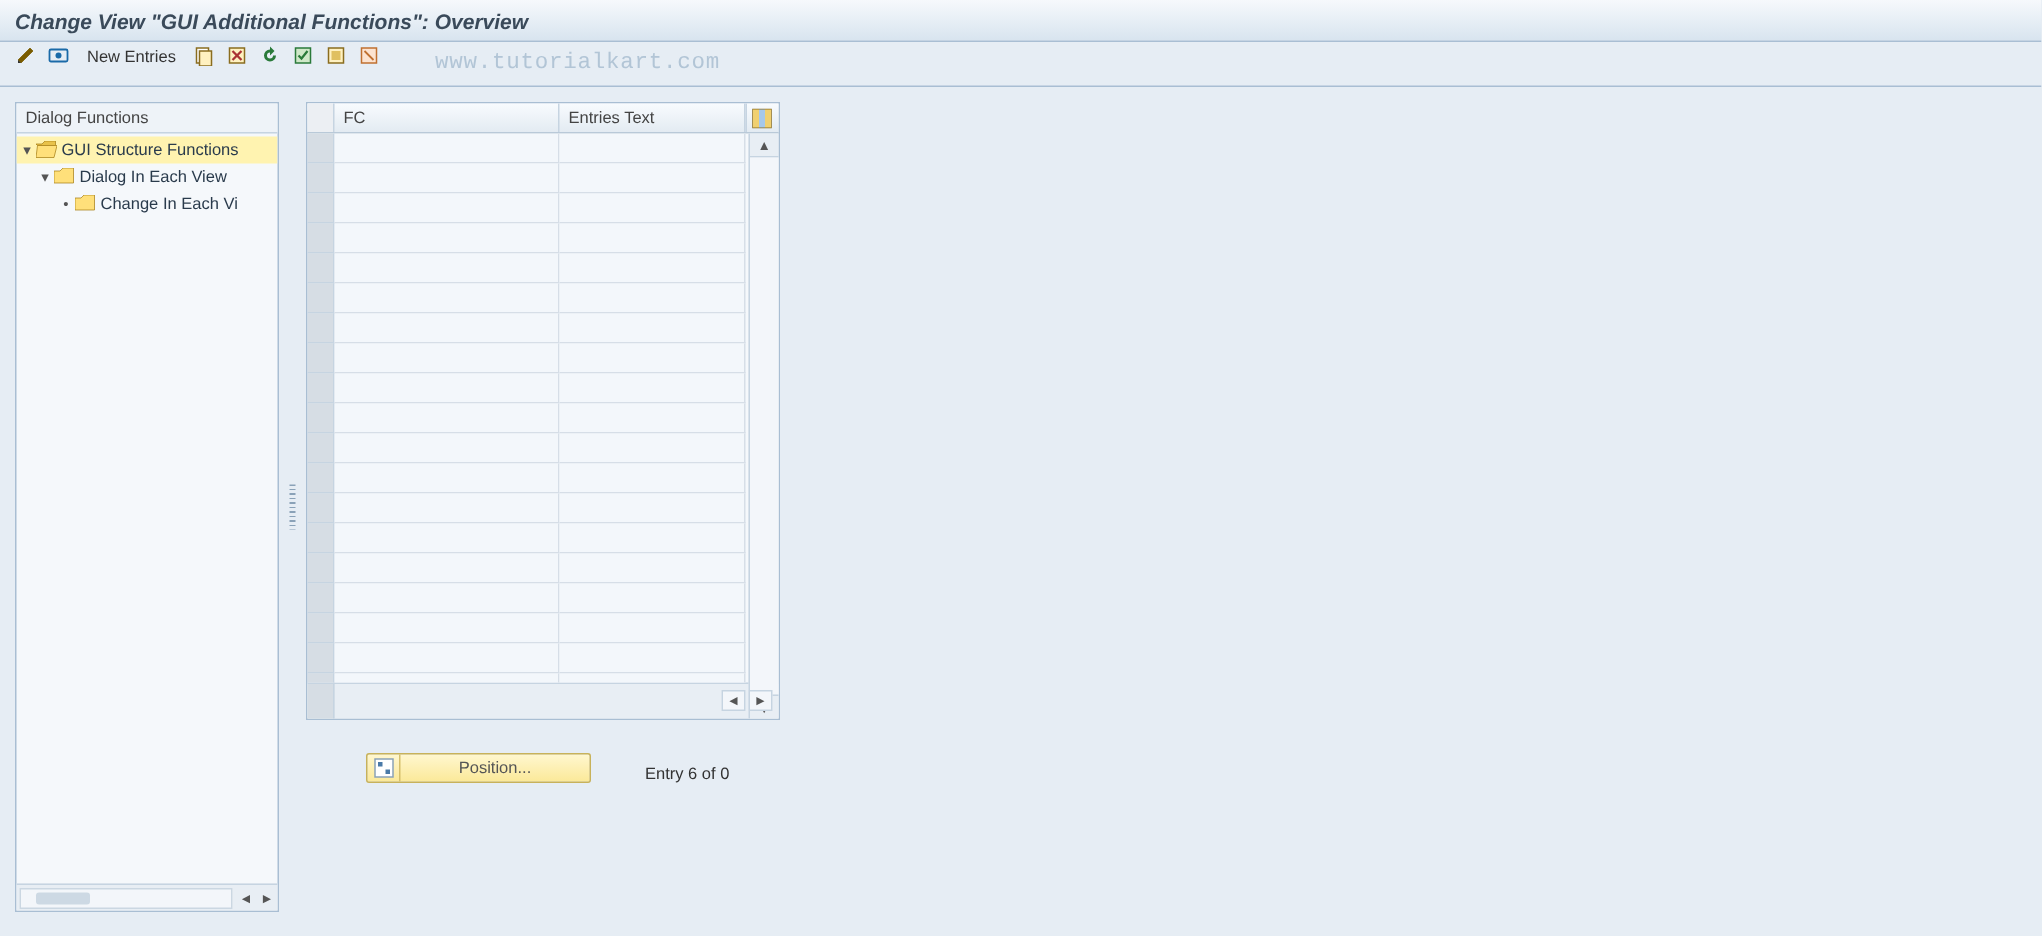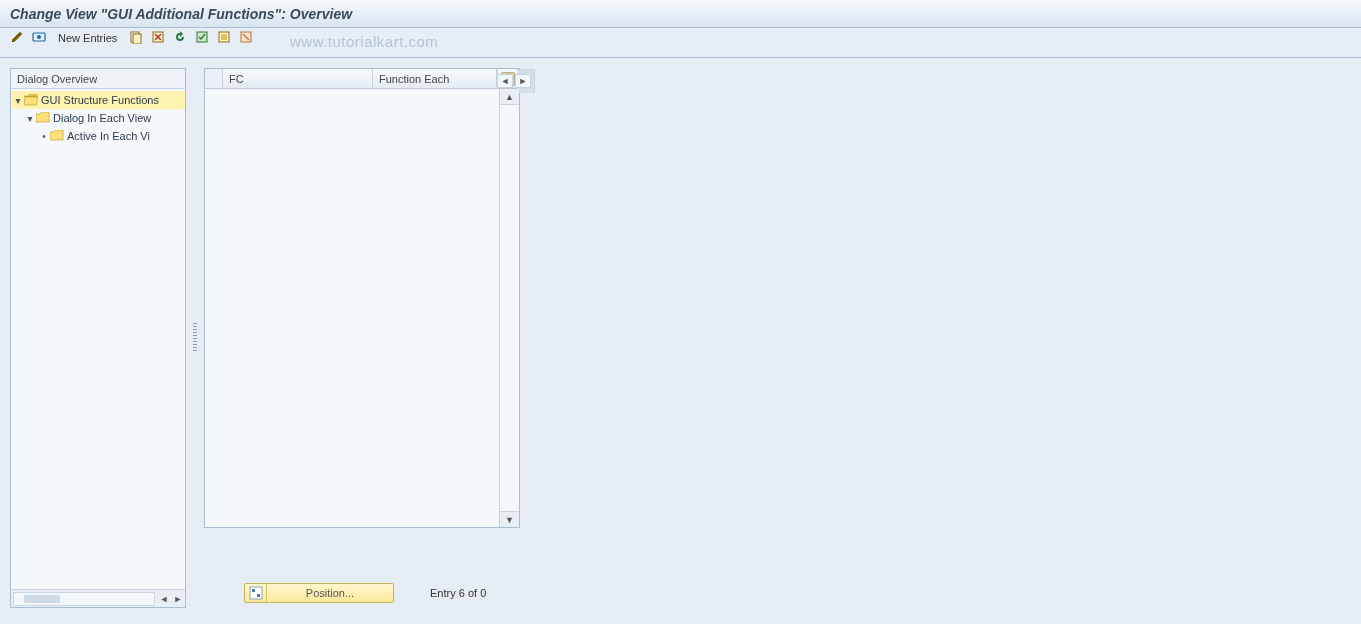--- a/index.html
+++ b/index.html
@@ -57,20 +57,21 @@
 
   .watermark {
     position: absolute;
     left: 290px;
     top: 5px;
     font-size: 15px;
     font-weight: 500;
     color: #b2c5d6;
     pointer-events: none;
     letter-spacing: 0.5px;
+    font-family: Liberation Mono, monospace;
   }
 
   
   .work-area {
     position: absolute;
     top: 58px;
     left: 0;
     right: 0;
     bottom: 0;
     padding: 10px 10px 0 10px;
@@ -175,24 +176,24 @@
 
   
   .table-panel {
     width: 316px;
     display:flex;
     flex-direction:column;
   }
   .grid-wrap {
     border:1px solid #a9bed3;
     background:#f5f8fb;
-    height: 460px;
+    height: 412px;
     position:relative;
     display:flex;
-    flex-direction:row;
+    flex-direction:column;
   }
   .grid-header {
     display:flex;
     height:20px;
     background:linear-gradient(#f8fbfe,#e3ebf2);
     border-bottom:1px solid #b9c9d8;
   }
   .gh-sel {
     width:18px;
     border-right:1px solid #c6d4e1;
@@ -280,23 +281,23 @@
     display:flex; gap:2px;
   }
   .gf-arrows .scroll-arrow {
     border:1px solid #c6d4e1;
     background:#f3f6fa;
     width:16px; height:14px;
   }
 
   
   .bottom-strip {
-    margin-top:55px;
-    display:flex;
-    align-items:center;
+    margin-top:22px;
+    display:flex;
+    align-items:flex-end;
     gap:36px;
     padding-left:40px;
   }
   .position-btn {
     width:150px; height:20px;
     background:linear-gradient(#fff7cf,#fbe999);
     border:1px solid #c8b25a;
     border-radius:2px;
     display:flex;
     align-items:center;
@@ -370,21 +371,21 @@
         <rect x="2" y="2" width="10" height="10" fill="#fce3d0" stroke="#c07030"></rect>
         <line x1="4" y1="4" x2="10" y2="10" stroke="#c07030" stroke-width="1.2"></line>
       </svg>
   </span>
   <span class="watermark">www.tutorialkart.com</span>
 </div>
 
 <div class="work-area">
 
   <div class="dialog-panel">
-    <div class="dialog-header">Dialog Overview</div>
+    <div class="dialog-header">Dialog Functions</div>
     <div class="tree">
       <div class="tree-row selected">
         <span class="twisty">▾</span>
         <span class="folder">
           <svg width="14" height="12">
               <path d="M0 2 L4 2 L6 0 L13 0 L13 3 L1 3 Z" fill="#e8c24a" stroke="#a8821a" stroke-width="0.5"></path>
               <path d="M1 3 L14 3 L12 11 L0 11 Z" fill="#ffe07a" stroke="#a8821a" stroke-width="0.5"></path>
             </svg>
         </span>
         <span class="label">GUI Structure Functions</span>
@@ -398,42 +399,42 @@
         </span>
         <span class="label">Dialog In Each View</span>
       </div>
       <div class="tree-row indent-2">
         <span class="twisty">•</span>
         <span class="folder">
           <svg width="14" height="12">
               <path d="M0 2 L4 2 L6 0 L13 0 L13 10 L0 10 Z" fill="#ffe07a" stroke="#a8821a" stroke-width="0.5"></path>
             </svg>
         </span>
-        <span class="label">Active In Each Vi</span>
+        <span class="label">Change In Each Vi</span>
       </div>
     </div>
     <div class="panel-scroll">
       <div class="track">
           <div class="thumb"></div>
         </div>
       <div class="scroll-arrow">◄</div>
       <div class="scroll-arrow">►</div>
     </div>
   </div>
 
   <div class="splitter">
     <div class="grip"></div>
   </div>
 
   <div class="table-panel">
     <div class="grid-wrap">
       <div class="grid-header">
         <div class="gh-sel"></div>
         <div class="gh-cell gh-fc">FC</div>
-        <div class="gh-cell gh-ft">Function Each</div>
+        <div class="gh-cell gh-ft">Entries Text</div>
         <div class="gh-cfg">
           <svg width="14" height="14">
               <rect x="1" y="1" width="12" height="12" fill="none" stroke="#8a6d1f"></rect>
               <rect x="1" y="1" width="4" height="12" fill="#f0d070"></rect>
               <rect x="5" y="1" width="4" height="12" fill="#a6c8ea"></rect>
               <rect x="9" y="1" width="4" height="12" fill="#f0d070"></rect>
             </svg>
         </div>
       </div>
       <div class="grid-body">

